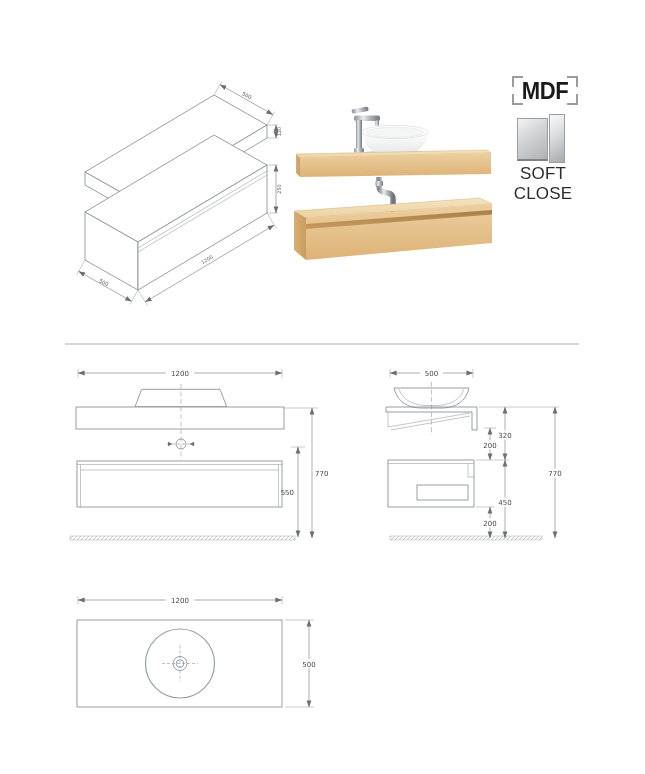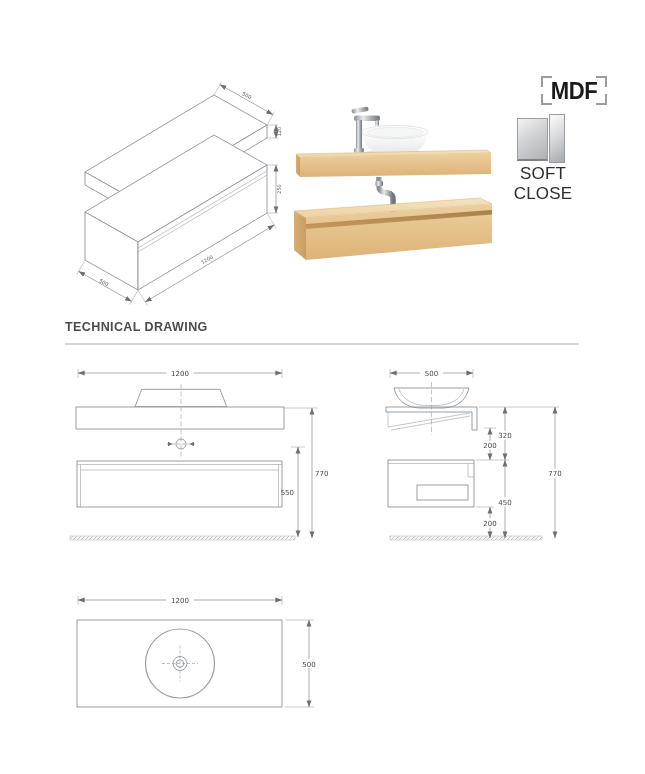--- a/index.html
+++ b/index.html
@@ -18,21 +18,21 @@
   .dimtxt{font:7px "DejaVu Sans",sans-serif;fill:#474747;}
   .isotxt{font:5px "DejaVu Sans",sans-serif;fill:#5a5a5a;}
   .halo{fill:#ffffff;}
   .tick{fill:#6b6f73;}
 
   
   .sec-title{left:65px;top:320px;font-size:12.5px;font-weight:bold;letter-spacing:.4px;color:#4a4a4a;}
   .sec-rule{left:65px;top:343px;width:514px;height:1.5px;background:#d6d6d6;}
 
   
-  .mdf{left:541px;top:76px;width:66px;height:29px;}
+  .mdf{left:512px;top:76px;width:66px;height:29px;}
   .mdf .txt{position:absolute;left:0;top:0;width:100%;height:100%;display:flex;align-items:center;justify-content:center;
             font-weight:bold;font-size:24px;letter-spacing:-0.5px;color:#1a1a1a;transform:scaleX(0.92);}
   .crn{position:absolute;width:9px;height:9px;}
   .crn.tl{left:0;top:0;border-top:2px solid #9c9c9c;border-left:2px solid #9c9c9c;}
   .crn.tr{right:0;top:0;border-top:2px solid #9c9c9c;border-right:2px solid #9c9c9c;}
   .crn.bl{left:0;bottom:0;border-bottom:2px solid #9c9c9c;border-left:2px solid #9c9c9c;}
   .crn.br{right:0;bottom:0;border-bottom:2px solid #9c9c9c;border-right:2px solid #9c9c9c;}
 
   
   .sc-ico{left:516px;top:113px;width:52px;height:50px;}
@@ -171,21 +171,20 @@
     <span class="crn br"></span>
     <span class="txt">MDF</span>
   </div>
 
   <div class="abs sc-ico">
     <div class="door-l"></div>
     <div class="door-r"></div>
   </div>
   <div class="abs sc-label">SOFT CLOSE</div>
 
-  <div class="abs sec-title">TECHNICAL DRAWING</div>
   <div class="abs sec-rule"></div>
 
   <svg class="abs" style="left:64px;top:365px" width="265" height="185" viewBox="0 0 265 185">
 
     <g>
       <line class="ext" x1="14" y1="4" x2="14" y2="13"></line>
       <line class="ext" x1="218" y1="4" x2="218" y2="13"></line>
       <line class="dim" x1="14" y1="8" x2="218" y2="8" marker-start="url(#arr)" marker-end="url(#arr)"></line>
       <rect class="halo" x="102" y="3" width="28" height="10"></rect>
       <text class="dimtxt" x="116" y="11" text-anchor="middle">1200</text>

